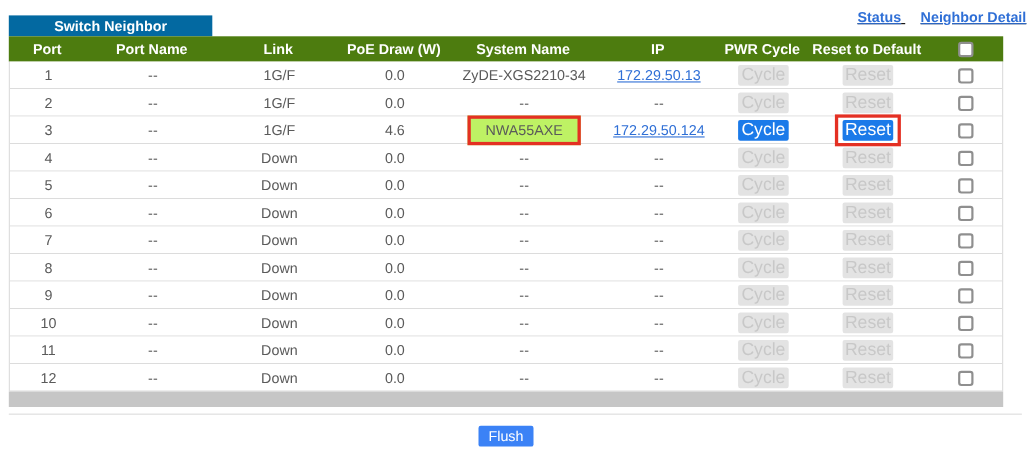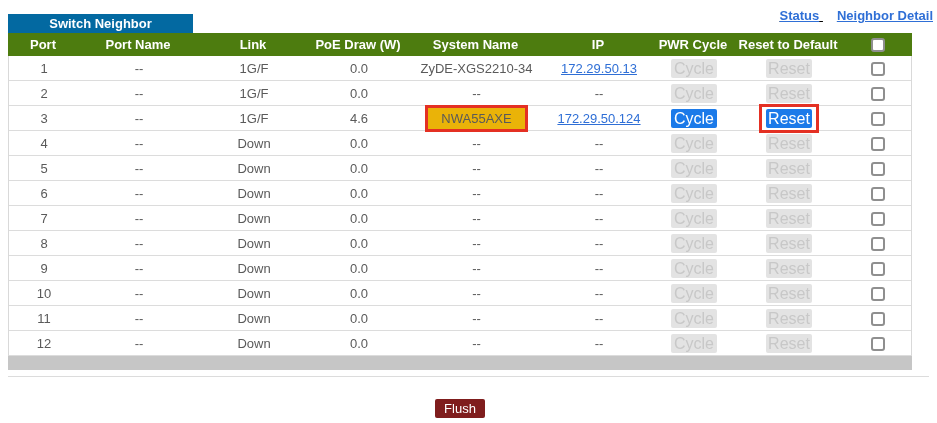--- a/index.html
+++ b/index.html
@@ -33,37 +33,37 @@
   .col-check    { flex:1; }
   .tfoot-bar { height:14px; background:#c6c6c6; }
 
   
   .btn { width:46px; height:19px; font-size:16px; border:none; border-radius:2px;
          font-family:"Liberation Sans", sans-serif; line-height:17px; }
   .btn.enabled  { background:#1b7ae9; color:#fff; cursor:pointer; }
   .btn.disabled { background:#e3e3e3; color:#c8c8c8; cursor:default; }
 
   
-  .red-box  { display:inline-block; border:3px solid #e43023; background:#eab308;
+  .red-box  { display:inline-block; border:3px solid #e43023; background:#bef264;
               padding:3px 13px; position:relative; z-index:2;text-align:right; }
   .red-ring { display:inline-flex; align-items:center; justify-content:center;
               border:3px solid #e43023; padding:2px 4px; position:relative; z-index:2; }
 
   
   .ip-val.link { color:#2f6fd6; text-decoration:underline; cursor:pointer;text-align:right; }
 
   
   input[type="checkbox"] { appearance:none; -webkit-appearance:none; width:14px; height:14px;
       border:2px solid #8f8f8f; border-radius:3px; background:#fff; vertical-align:middle; cursor:pointer; }
 
   
   .divider { position:absolute; left:8px; right:8px; top:376px; border-top:1px solid #dcdcdc; }
   .flush-wrap { position:absolute; left:8px; top:387px; width:904px; text-align:center; }
-  .flush-btn { background:#7f1d1d; color:#fff; border:none; border-radius:2px; height:19px;
-               padding:0 9px; font-size:13px; font-family:"Liberation Sans", sans-serif; cursor:pointer;margin-top:12px; }
+  .flush-btn { background:#3b82f6; color:#fff; border:none; border-radius:2px; height:19px;
+               padding:0 9px; font-size:13px; font-family:"Liberation Sans", sans-serif; cursor:pointer; }
 </style>
 </head>
 <body>
 
 <div class="screen">
 
   <div class="top-links">
     <a>Status</a>
     <a>Neighbor Detail</a>
   </div>

